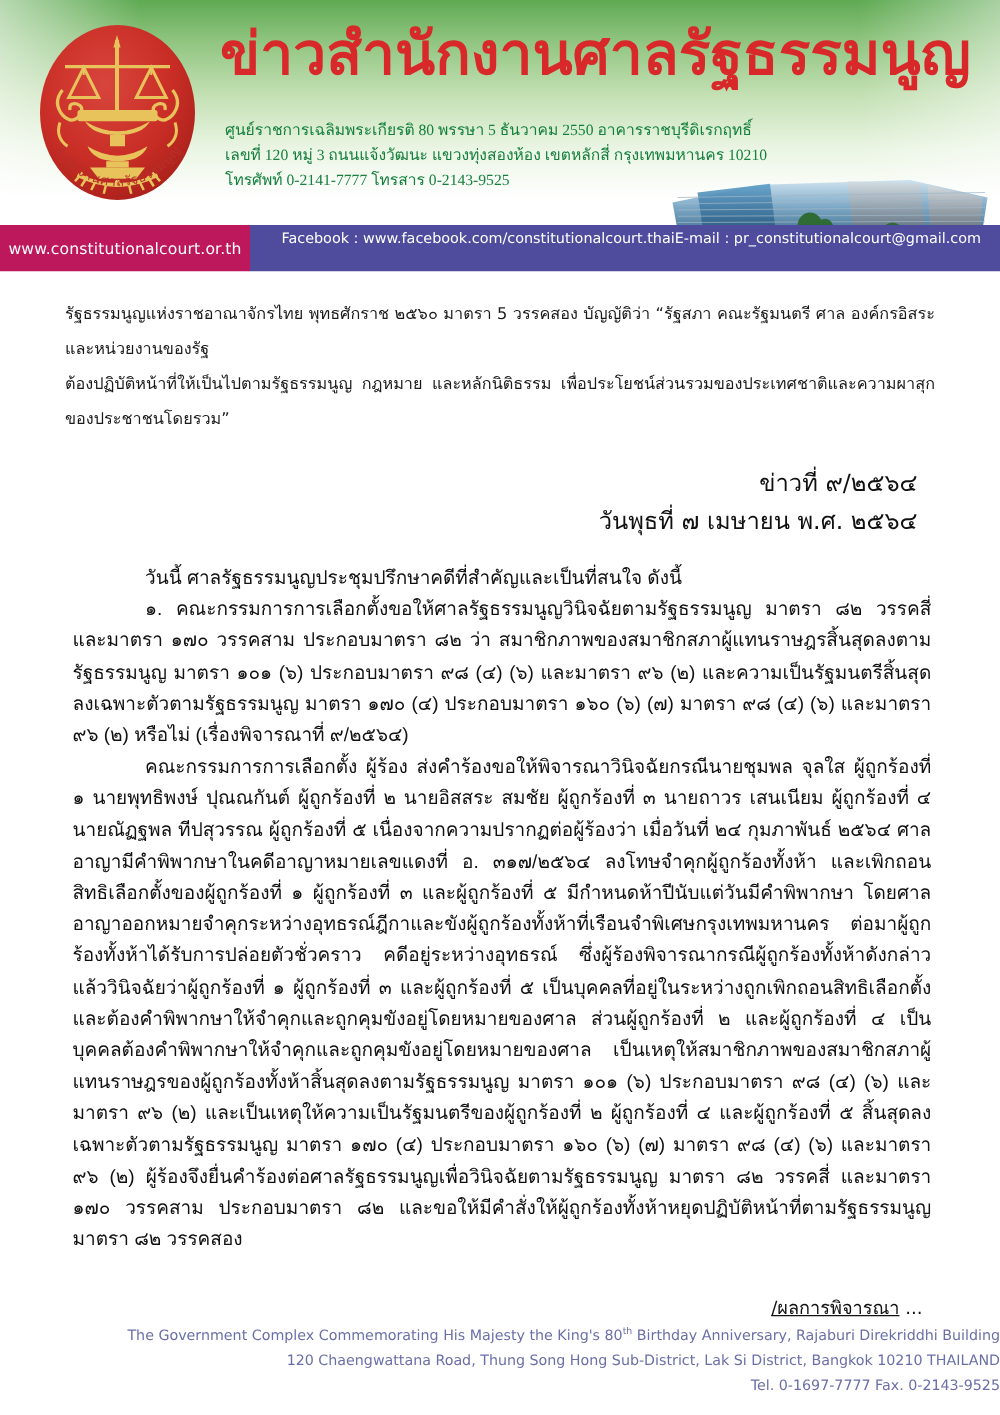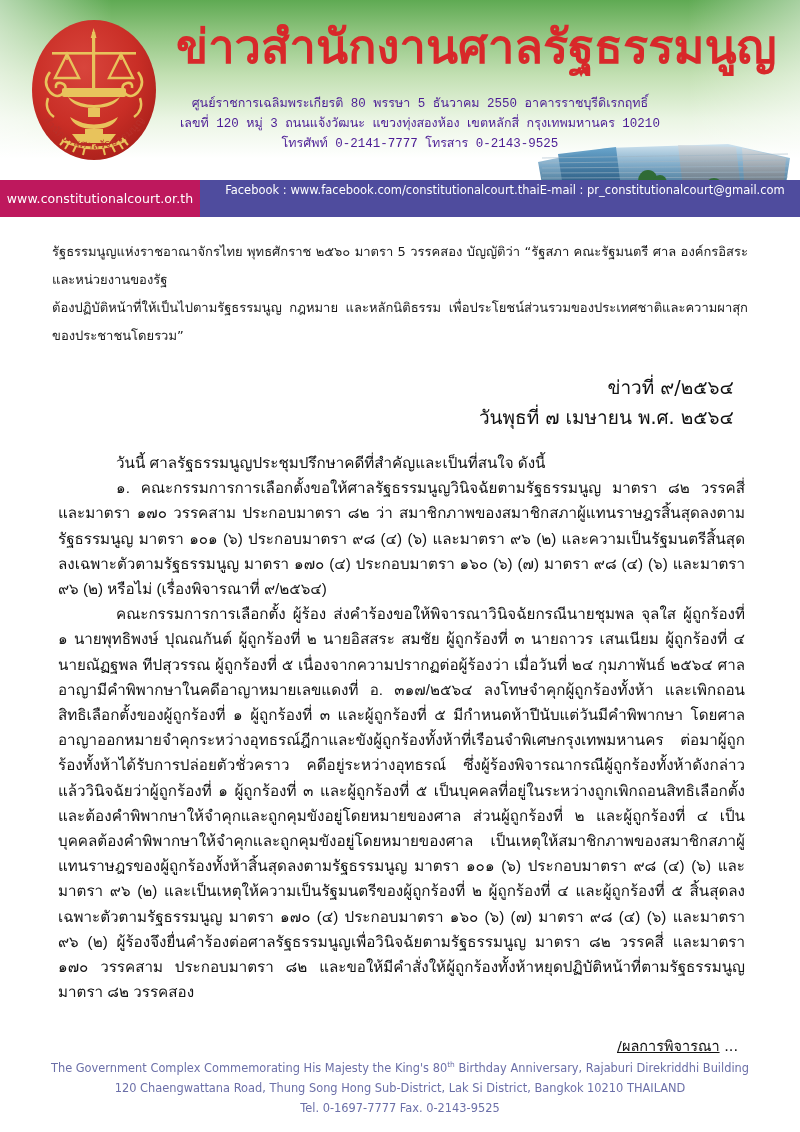--- a/index.html
+++ b/index.html
@@ -53,37 +53,36 @@
     left: 26px; top: 16px;
     width: 136px; height: 160px;
     z-index: 6;
   }
 
   .banner-title {
     position: absolute;
     left: 176px; top: 24px;
     width: 610px;
     z-index: 5;
-    font-family: Liberation Serif, serif;
+    font-family: Liberation Mono, monospace;
     font-size: 47px;
     line-height: 1.0;
     font-weight: 700;
     color: #d8282a;
     letter-spacing: 0px;
     white-space: nowrap;
   }
   .banner-lines {
     position: absolute;
     left: 180px; top: 94px;
     z-index: 5;
-    color: #4c1d95;
+    color: #15803d;
     font-size: 12.5px;
     line-height: 20px;
-    font-family: Liberation Mono, monospace;
-    text-align: center;
+    font-family: Liberation Serif, serif;
   }
   .banner-lines div { white-space: nowrap; }
 
   
   .building {
     position: absolute;
     right: 4px;
     top: 136px;
     width: 268px;
     height: 62px;
@@ -177,21 +176,21 @@
     position: absolute;
     left: 0;
     bottom: 14px;
     width: 800px;
     text-align: center;
     color: #6b6fa8;
     font-size: 11.4px;
     line-height: 20px;
     font-family: "DejaVu Sans", sans-serif;
   }
-  .footer .fline { white-space: nowrap; }
+  .footer .fline { white-space: nowrap; text-align: right; }
   .footer sup { font-size: 7.5px; vertical-align: super; }
 </style>
 </head>
 <body>
 
 <div class="banner">
   <div class="banner-bg"></div>
   <div class="banner-bg-side"></div>
 
   <svg class="emblem" viewBox="0 0 136 160">

